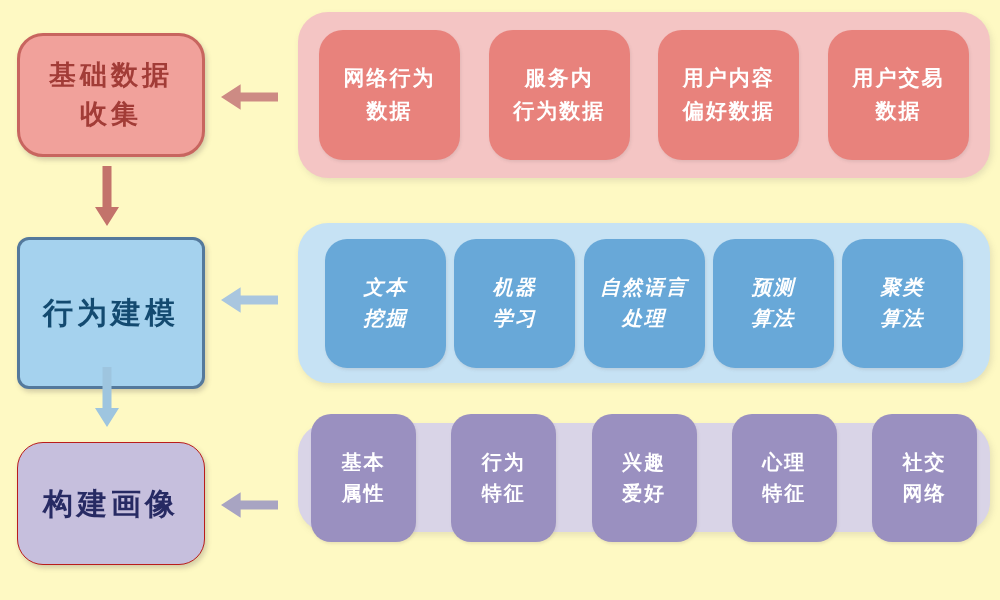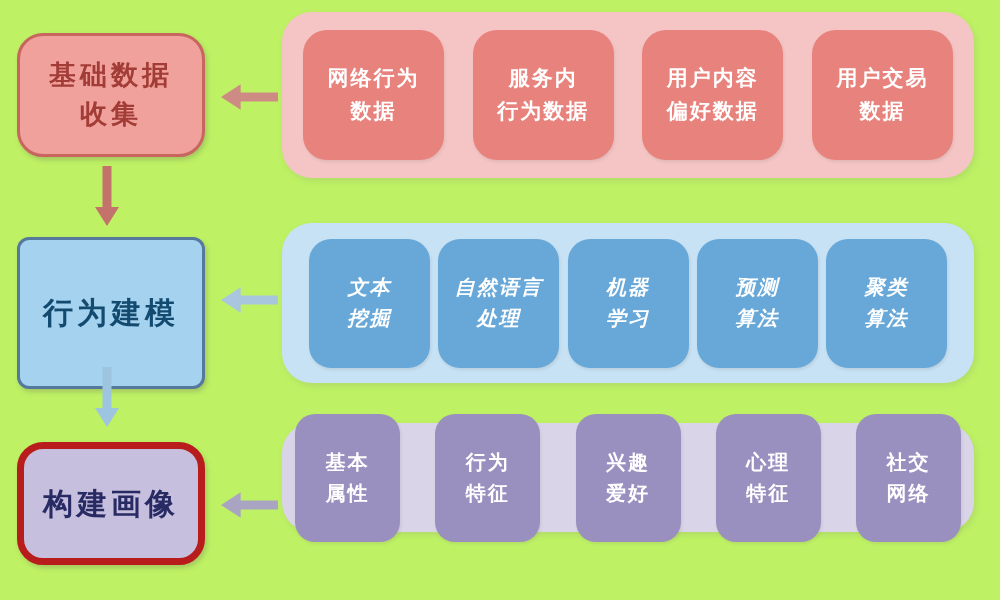--- a/index.html
+++ b/index.html
@@ -1,37 +1,37 @@
 <!DOCTYPE html>
 <html><head>
 <meta charset="utf-8">
 <style>
   html,body{margin:0;padding:0;}
   .canvas{
     position:relative;
     width:1000px;height:600px;
-    background:#bef264;
+    background:#fef9c3;
     font-family:"Liberation Sans", sans-serif;
     overflow:hidden;
   }
   
   .stage{
     position:absolute;left:17px;width:188px;box-sizing:border-box;
     display:flex;align-items:center;justify-content:center;
     text-align:center;font-weight:bold;white-space:pre-line;
     letter-spacing:4px;line-height:1.45;
     font-family:"Liberation Serif", serif;
     box-shadow:2px 3px 5px rgba(100,90,90,.28);
   }
   .s1{top:33px;height:124px;background:#f1a19b;border:3px solid #c8655f;color:#a23c37;font-size:27px;border-radius:26px;}
   .s2{top:237px;height:152px;background:#a5d2ee;border:3px solid #54799c;color:#134a70;font-size:30px;border-radius:12px;}
-  .s3{top:442px;height:123px;background:#c6bfdd;border:7px solid #b91c1c;color:#272a63;font-size:30px;border-radius:26px;}
+  .s3{top:442px;height:123px;background:#c6bfdd;border:1px solid #b91c1c;color:#272a63;font-size:30px;border-radius:26px;}
   
   .tray{
-    position:absolute;left:282px;width:692px;box-sizing:border-box;
+    position:absolute;left:298px;width:692px;box-sizing:border-box;
     display:flex;align-items:center;justify-content:space-between;
     border-radius:30px;
     box-shadow:2px 3px 6px rgba(120,120,120,.18);
   }
   .t1{top:12px;height:166px;background:#f4c5c4;padding:0 21px;}
   .t2{top:223px;height:160px;background:#c6e2f4;padding:0 27px;font-style:italic;}
   .t3{top:423px;height:109px;background:#d9d4e7;padding:0 13px;}
   
   .item{
     display:flex;align-items:center;justify-content:center;
@@ -79,24 +79,24 @@
 
   <div class="stage s2">行为建模</div>
 
   <svg class="arrow a2" viewBox="0 0 58 26">
     <polygon points="0,13 20,0 20,8.5 58,8.5 58,17.5 20,17.5 20,26" fill="#a9c6df"></polygon>
   </svg>
 
   <div class="tray t2">
     <div class="item">文本
 挖掘</div>
+    <div class="item">机器
+学习</div>
     <div class="item">自然语言
 处理</div>
-    <div class="item">机器
-学习</div>
     <div class="item">预测
 算法</div>
     <div class="item">聚类
 算法</div>
   </div>
 
   <svg class="arrow d2" viewBox="0 0 24 60">
     <polygon points="12,60 0,41 7.5,41 7.5,0 16.5,0 16.5,41 24,41" fill="#9ec5df"></polygon>
   </svg>
 

